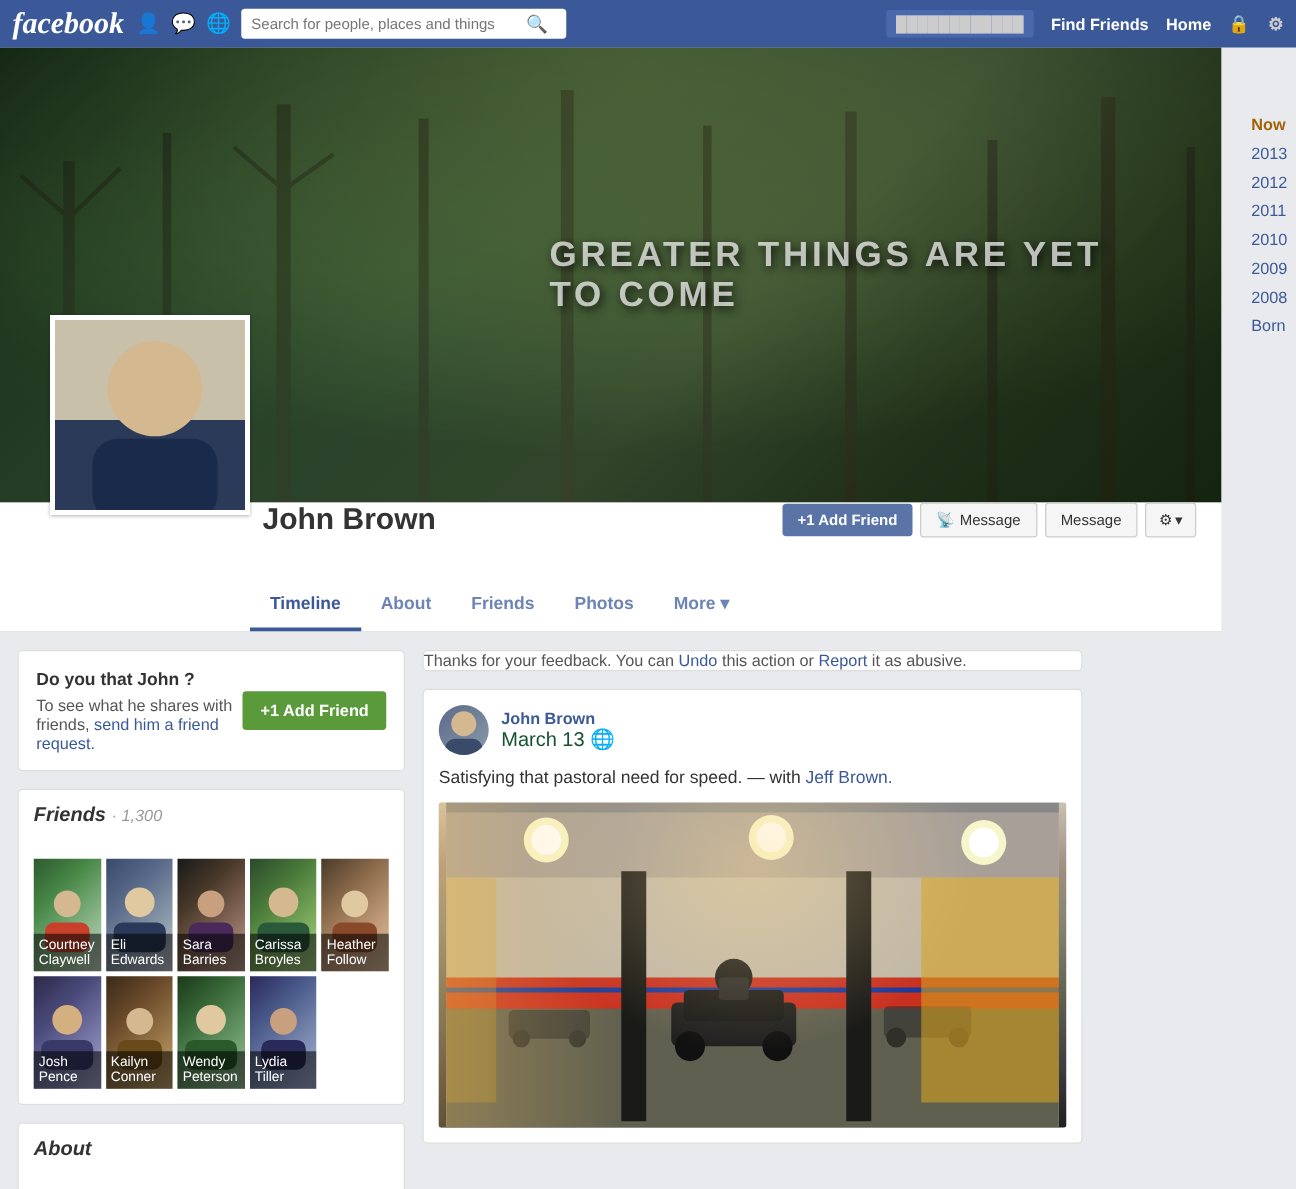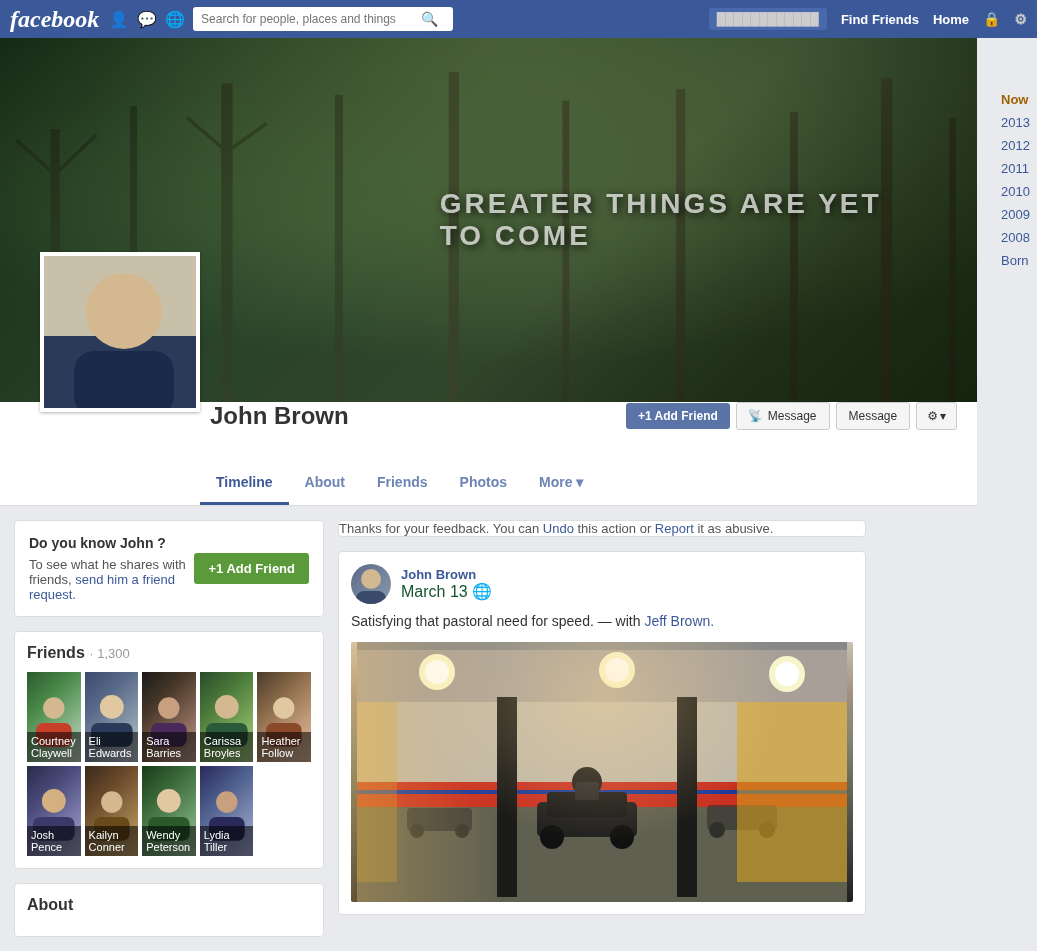--- a/index.html
+++ b/index.html
@@ -295,21 +295,22 @@
       background: white;
       border: 1px solid #ddd;
       border-radius: 4px;
       padding: 12px;
       margin-bottom: 14px;
     }
     .card-title {
       font-size: 16px;
       font-weight: bold;
       color: #333;
-      margin-bottom: 10px;
+      margin-bottom: 25px;
+      font-style: italic;
     }
     .card-title span.count {
       font-size: 13px;
       color: #999;
       font-weight: normal;
     }
     .friends-grid {
       display: grid;
       grid-template-columns: repeat(5, 1fr);
       gap: 4px;
@@ -530,21 +531,21 @@
         <div class="tab-item">More ▾</div>
       </div>
     </div>
 
     <div class="content-area">
 
       <div class="left-col">
 
         <div class="know-card">
           <div class="know-left">
-            <div class="know-title">Do you know John ?</div>
+            <div class="know-title">Do you that John ?</div>
             <div class="know-desc">
               To see what he shares with friends, <a href="#">send him a friend request.</a>
             </div>
           </div>
           <button class="btn-add-friend-green">+1 Add Friend</button>
         </div>
 
         <div class="card">
           <div class="card-title">
             <span>Friends</span>

